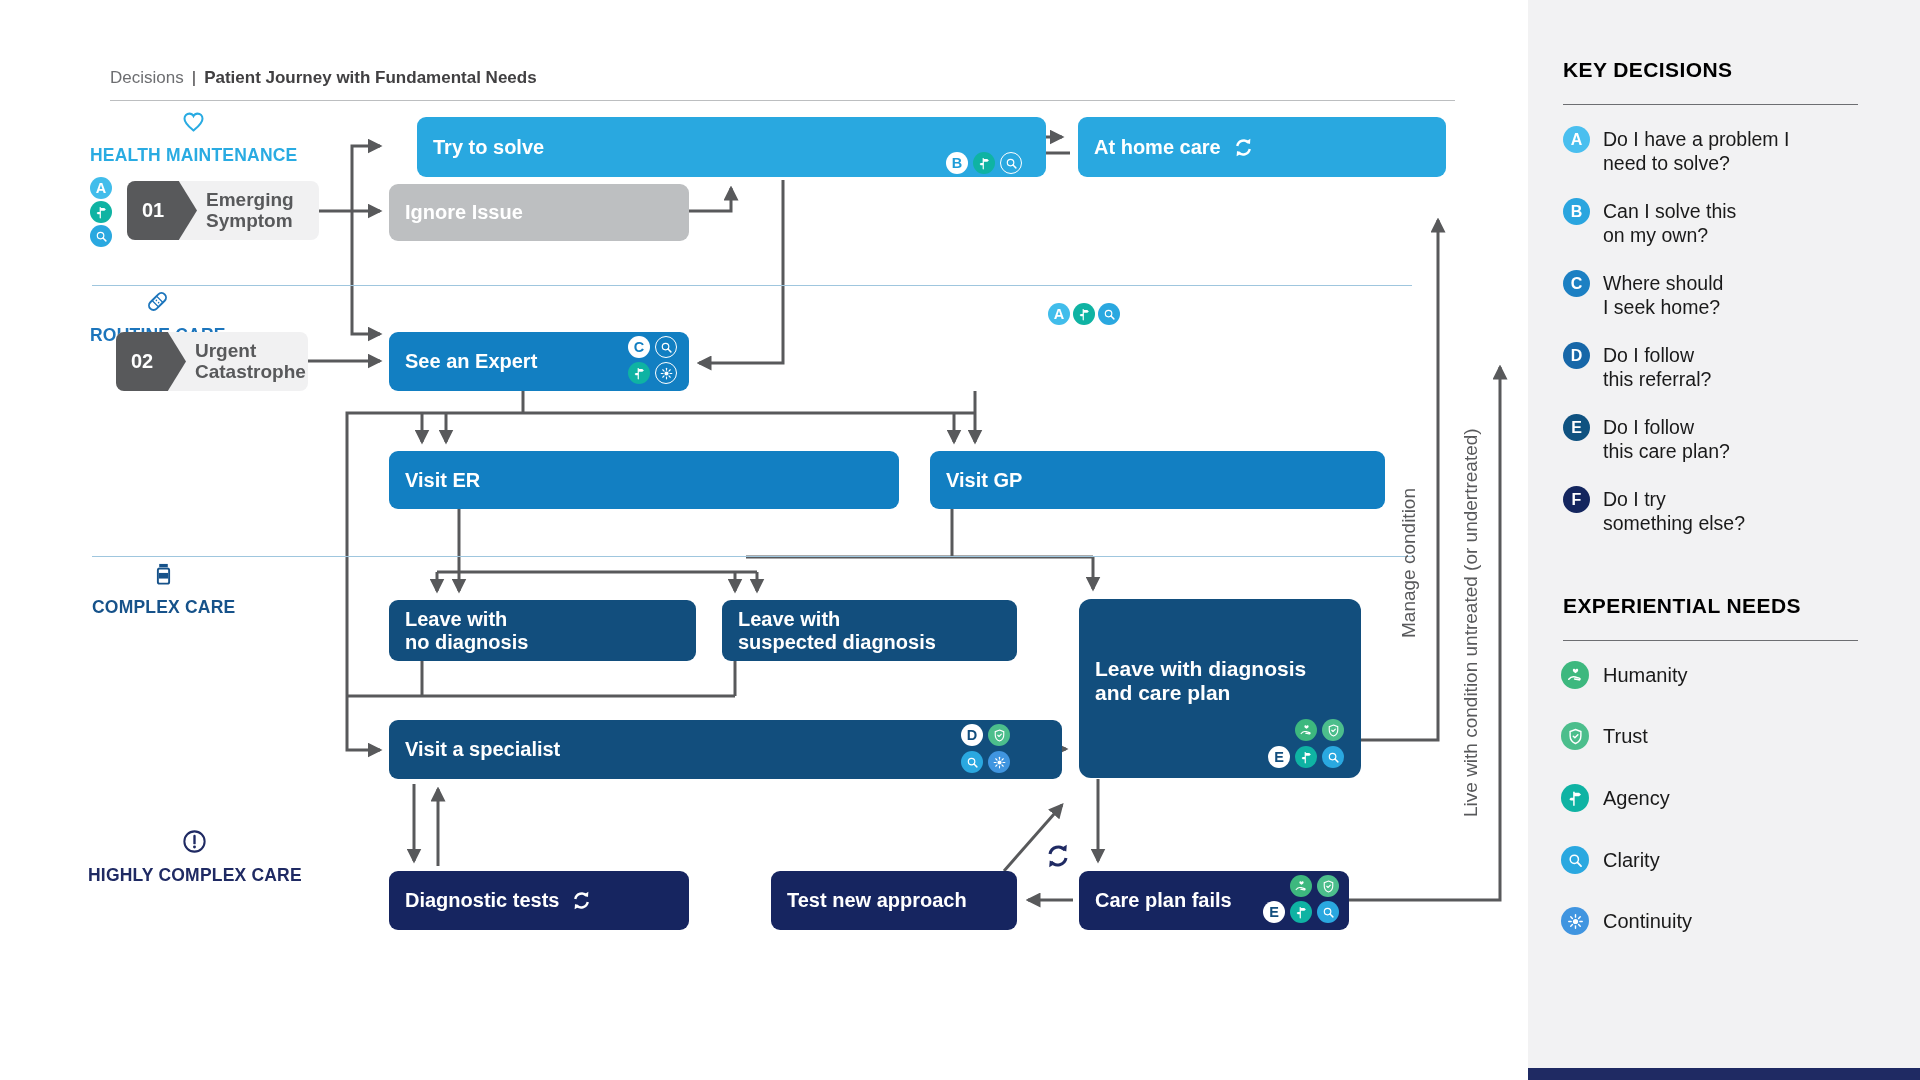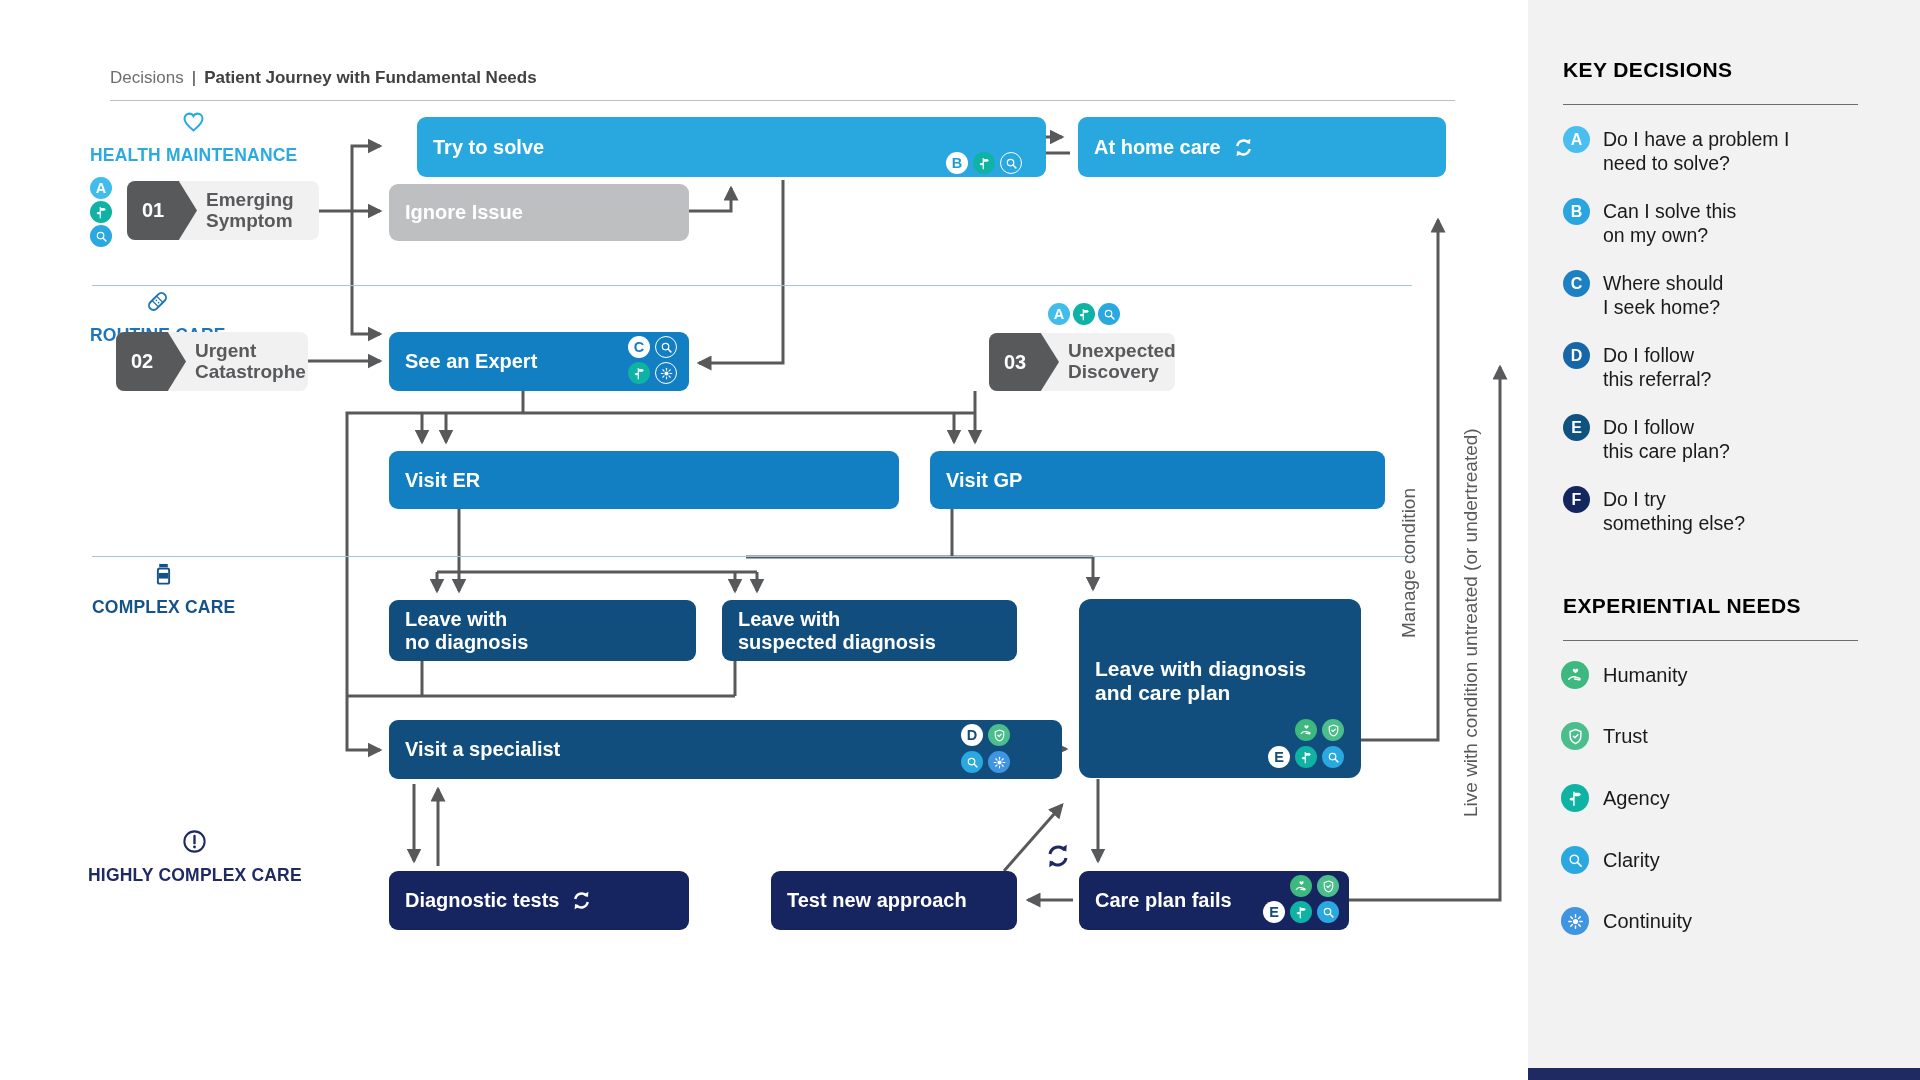--- a/index.html
+++ b/index.html
@@ -210,29 +210,20 @@
   </div>
   <div class="trigger" style="left:116px;top:332px;width:192px;height:59px;">
     <div class="chev">
         <span>02</span>
       </div>
     <div class="tlabel">
         <span>Urgent</span>
         <span>Catastrophe</span>
       </div>
   </div>
-  <div class="trigger" style="left:989px;top:333px;width:186px;height:58px;">
-    <div class="chev">
-        <span>03</span>
-      </div>
-    <div class="tlabel">
-        <span>Unexpected</span>
-        <span>Discovery</span>
-      </div>
-  </div>
 
   <div class="node" style="left:389px;top:117px;width:629px;height:60px;background:#29A8E0;margin-left:28px;">
       <span>Try to solve</span>
     </div>
   <div class="node" style="left:1078px;top:117px;width:368px;height:60px;background:#29A8E0;">
     <span>At home care</span>
     <svg class="refresh" viewBox="0 0 24 24">
         <use href="#sy-refresh"></use>
       </svg>
   </div>

